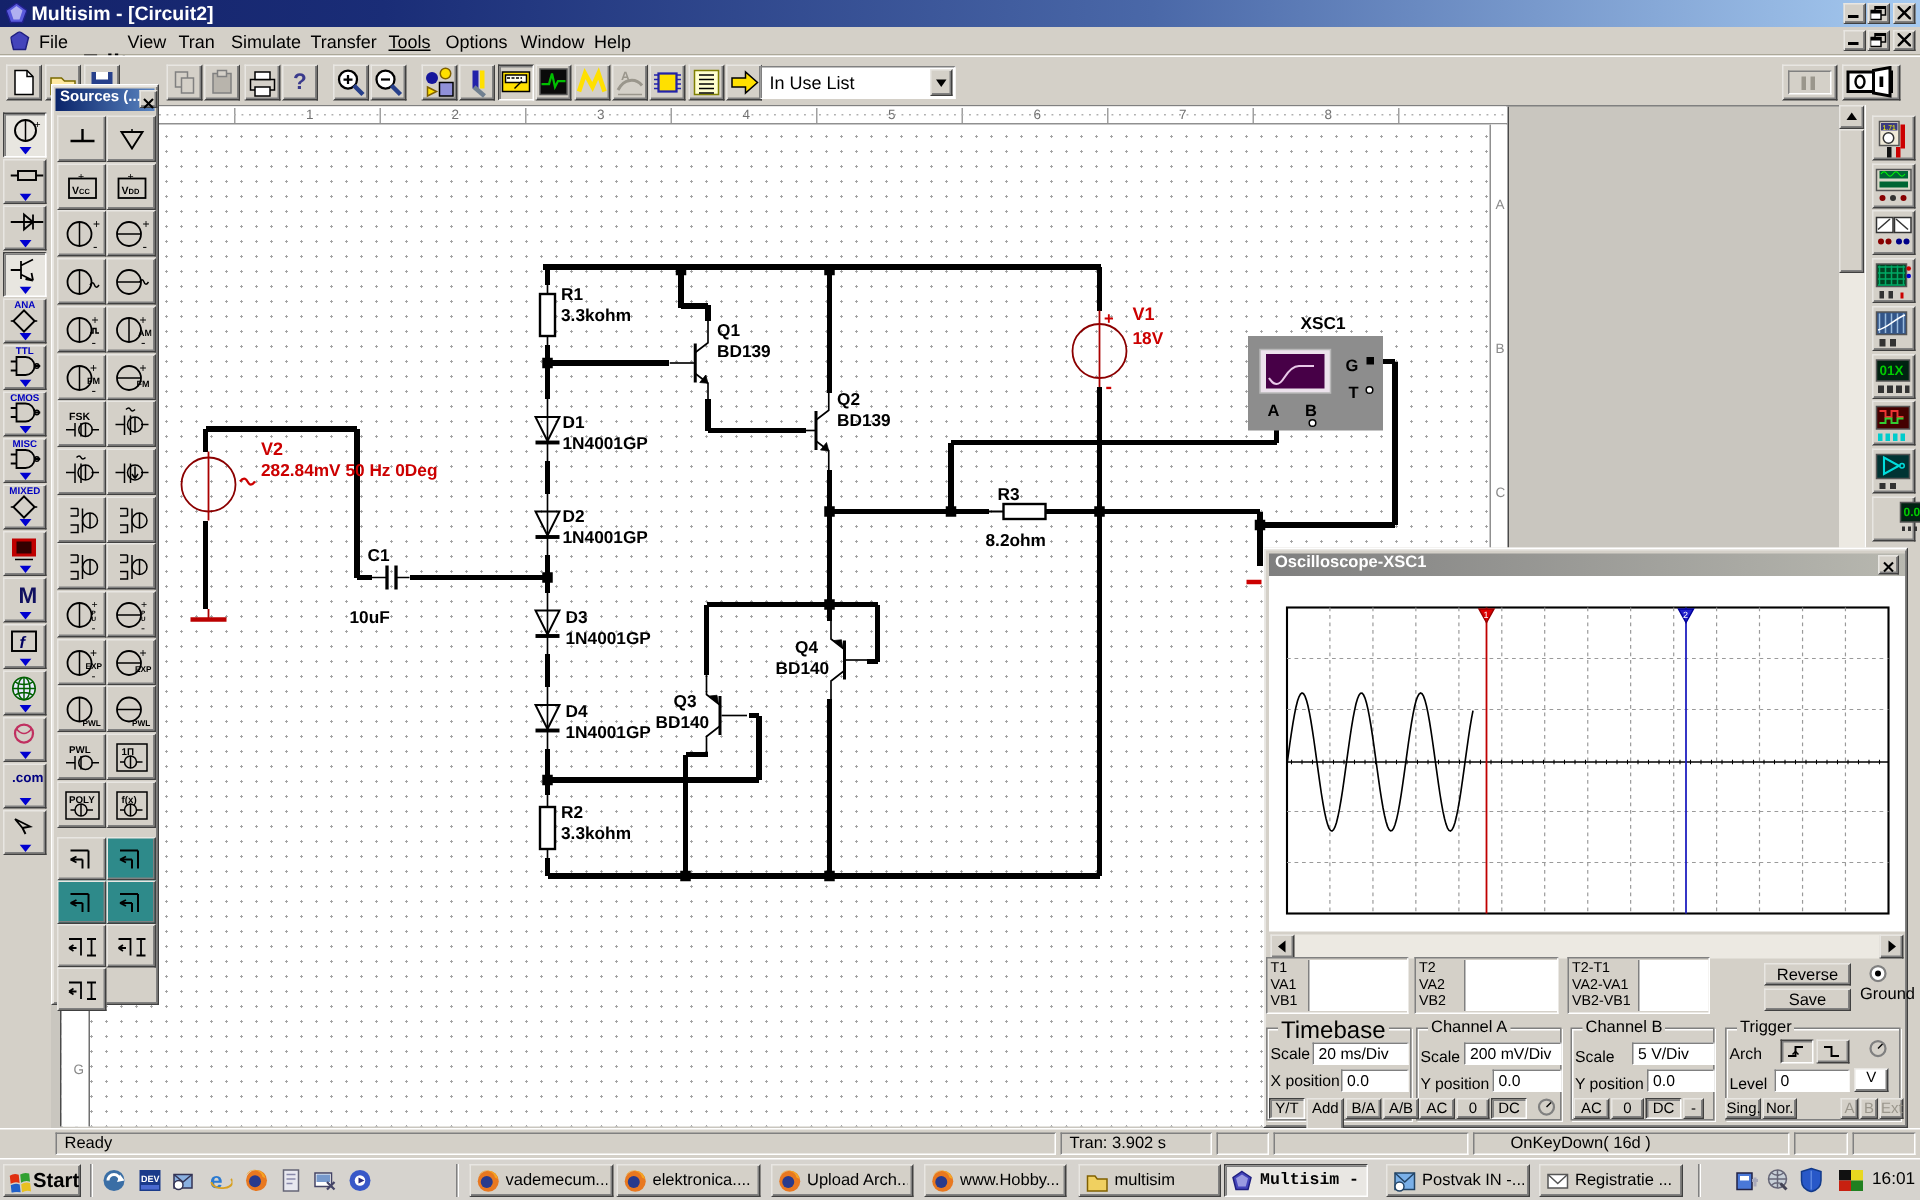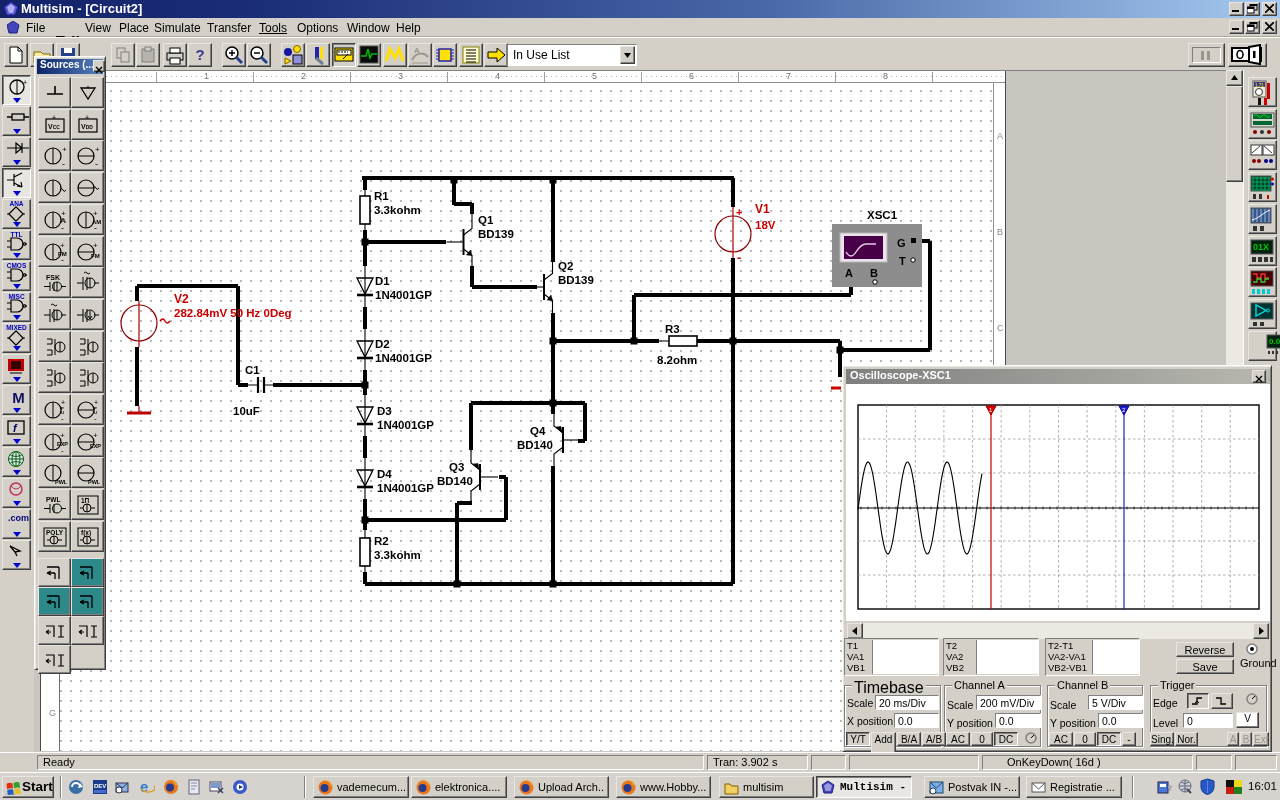--- a/index.html
+++ b/index.html
@@ -31,21 +31,21 @@
       <path d="M0,0 L9,9 M9,0 L0,9" stroke="#000" stroke-width="1.6"></path>
     </svg>
 </div>
 <div class="abs" style="left:0;top:18px;width:1280px;height:19px;background:#d4d0c8;border-bottom:1px solid #aca899;">
 <svg class="abs" style="left:7px;top:3px" width="13" height="13">
       <polygon points="6,0 12,4 10,12 2,12 0,4" fill="#4444bb" stroke="#202080"></polygon>
     </svg>
 <div class="abs" style="left:26px;top:3px;font-size:12px;">File</div>
 <div class="abs" style="left:55px;top:16px;font-size:16px;font-weight:bold;">Edit</div>
 <div class="abs" style="left:85px;top:3px;font-size:12px;">View</div>
-<div class="abs" style="left:119px;top:3px;font-size:12px;">Place</div>
+<div class="abs" style="left:119px;top:3px;font-size:12px;">Tran</div>
 <div class="abs" style="left:154px;top:3px;font-size:12px;">Simulate</div>
 <div class="abs" style="left:207px;top:3px;font-size:12px;">Transfer</div>
 <div class="abs" style="left:259px;top:3px;font-size:12px;text-decoration:underline;">Tools</div>
 <div class="abs" style="left:297px;top:3px;font-size:12px;">Options</div>
 <div class="abs" style="left:347px;top:3px;font-size:12px;">Window</div>
 <div class="abs" style="left:396px;top:3px;font-size:12px;">Help</div>
 <div class="abs btn" style="left:1229px;top:2px;width:15px;height:14px;"></div>
 <div class="abs btn" style="left:1245px;top:2px;width:15px;height:14px;"></div>
 <div class="abs btn" style="left:1262px;top:2px;width:15px;height:14px;"></div>
 <div class="abs" style="left:1232px;top:10px;width:7px;height:2px;background:#000;"></div>
@@ -1054,21 +1054,21 @@
       <line x1="6" y1="6" x2="9" y2="3" stroke="#000"></line>
     </svg>
 <div class="abs" style="left:207px;top:333px;font-size:10.5px;">Scale</div>
 <div class="abs field" style="left:245px;top:329px;width:55px;height:15px;font-size:10.5px;padding:1px 0 0 3px;">5 V/Div</div>
 <div class="abs" style="left:207px;top:351px;font-size:10.5px;">Y position</div>
 <div class="abs field" style="left:255px;top:347px;width:45px;height:15px;font-size:10.5px;padding:1px 0 0 3px;">0.0</div>
 <div class="abs btn" style="left:206px;top:366px;width:24px;height:14px;font-size:10px;text-align:center;line-height:13px;">AC</div>
 <div class="abs btn" style="left:231px;top:366px;width:22px;height:14px;font-size:10px;text-align:center;line-height:13px;">0</div>
 <div class="abs btnp" style="left:254px;top:366px;width:24px;height:14px;font-size:10px;text-align:center;line-height:13px;">DC</div>
 <div class="abs btn" style="left:279px;top:366px;width:14px;height:14px;font-size:10px;text-align:center;line-height:13px;">-</div>
-<div class="abs" style="left:310px;top:331px;font-size:10.5px;">Edge</div>
+<div class="abs" style="left:310px;top:331px;font-size:10.5px;">Arch</div>
 <div class="abs btnp" style="left:344px;top:327px;width:22px;height:16px;"><svg width="20" height="14">
         <path d="M4,10 h5 v-6 h5" stroke="#000" fill="none" stroke-width="1.3"></path>
         <path d="M9,7 l-2,2 M9,7 l2,2" stroke="#000"></path>
       </svg></div>
 <div class="abs btn" style="left:368px;top:327px;width:22px;height:16px;"><svg width="20" height="14">
         <path d="M4,4 h5 v6 h5" stroke="#000" fill="none" stroke-width="1.3"></path>
       </svg></div>
 <svg class="abs" style="left:403px;top:327px" width="13" height="13">
       <circle cx="6" cy="6" r="5" fill="none" stroke="#808080" stroke-width="1.5"></circle>
       <line x1="6" y1="6" x2="9" y2="3" stroke="#000"></line>

